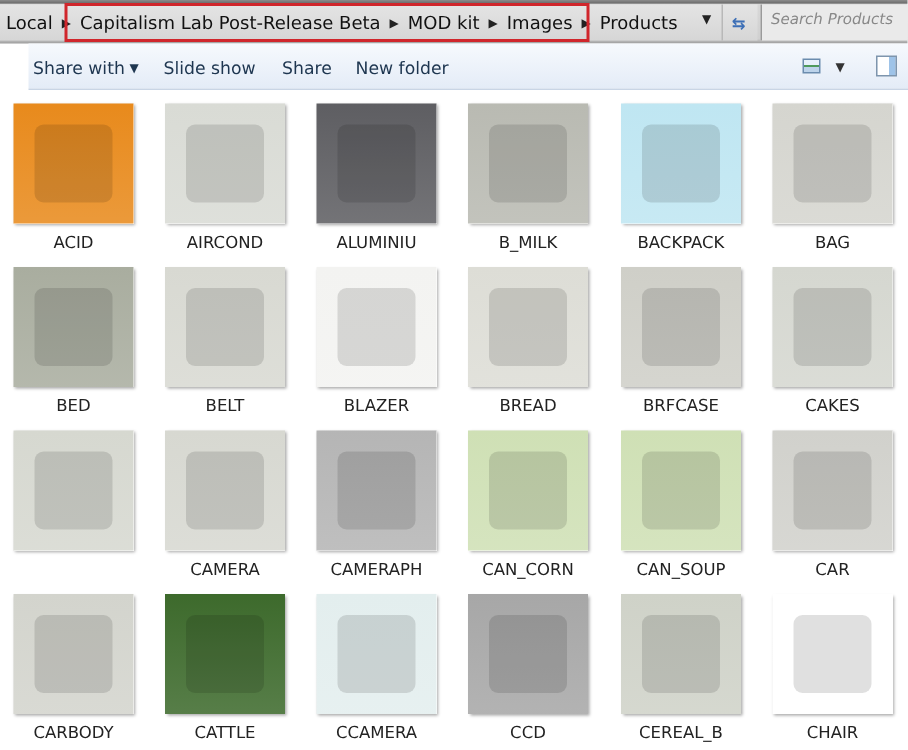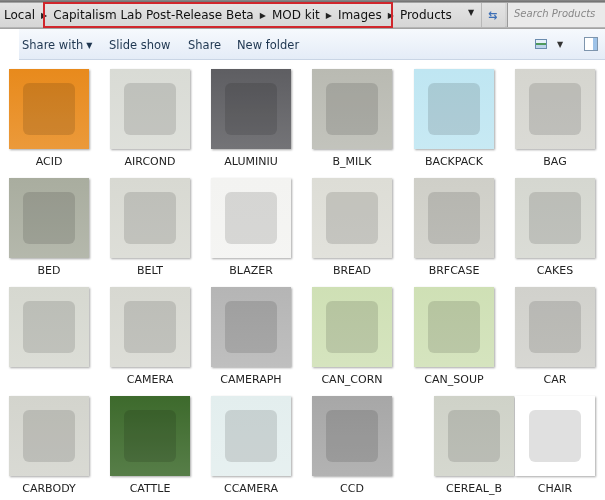--- a/index.html
+++ b/index.html
@@ -211,21 +211,21 @@
         <div class="obj" style="left: 14px; top: 14px; width: 52px; height: 52px; border-radius: 6px; background: rgba(0, 0, 0, 0.12);"></div>
       </div>
       <div class="label">CCAMERA</div>
     </div>
     <div class="tile" style="left: 303px; top: 327px;">
       <div class="thumb" style="background: linear-gradient(rgb(167, 167, 167), rgba(167, 167, 167, 0.867));">
         <div class="obj" style="left: 14px; top: 14px; width: 52px; height: 52px; border-radius: 6px; background: rgba(0, 0, 0, 0.12);"></div>
       </div>
       <div class="label">CCD</div>
     </div>
-    <div class="tile" style="left: 425px; top: 327px;">
+    <div class="tile" style="left: 405px; top: 327px;">
       <div class="thumb" style="background: linear-gradient(rgb(207, 210, 200), rgba(207, 210, 200, 0.867));">
         <div class="obj" style="left: 14px; top: 14px; width: 52px; height: 52px; border-radius: 6px; background: rgba(0, 0, 0, 0.12);"></div>
       </div>
       <div class="label">CEREAL_B</div>
     </div>
     <div class="tile" style="left: 506px; top: 327px;">
       <div class="thumb" style="background: linear-gradient(rgb(255, 255, 255), rgba(255, 255, 255, 0.867));">
         <div class="obj" style="left: 14px; top: 14px; width: 52px; height: 52px; border-radius: 6px; background: rgba(0, 0, 0, 0.12);"></div>
       </div>
       <div class="label">CHAIR</div>

